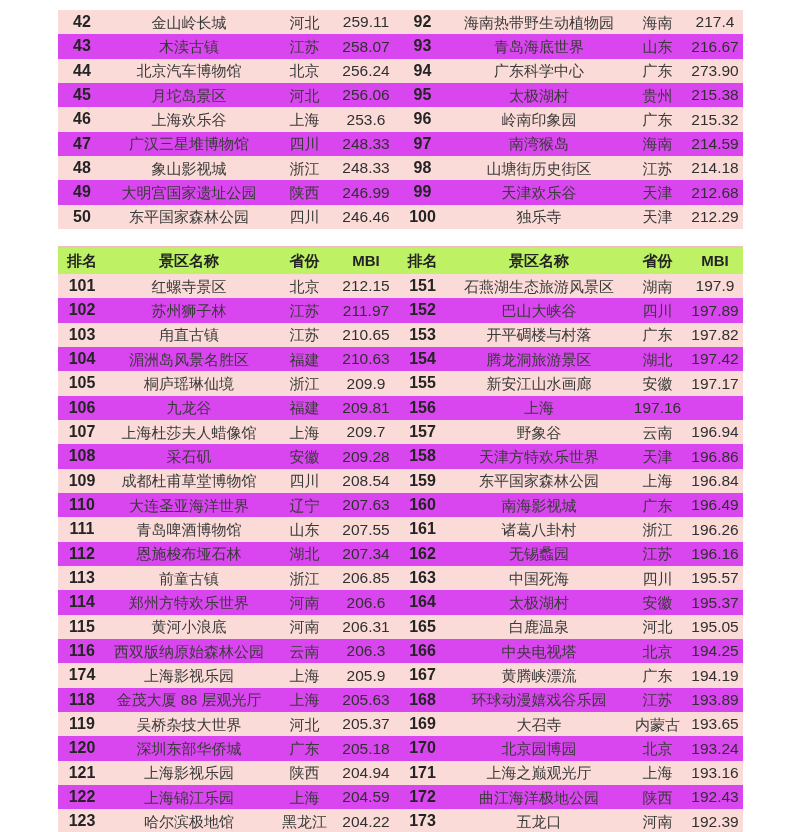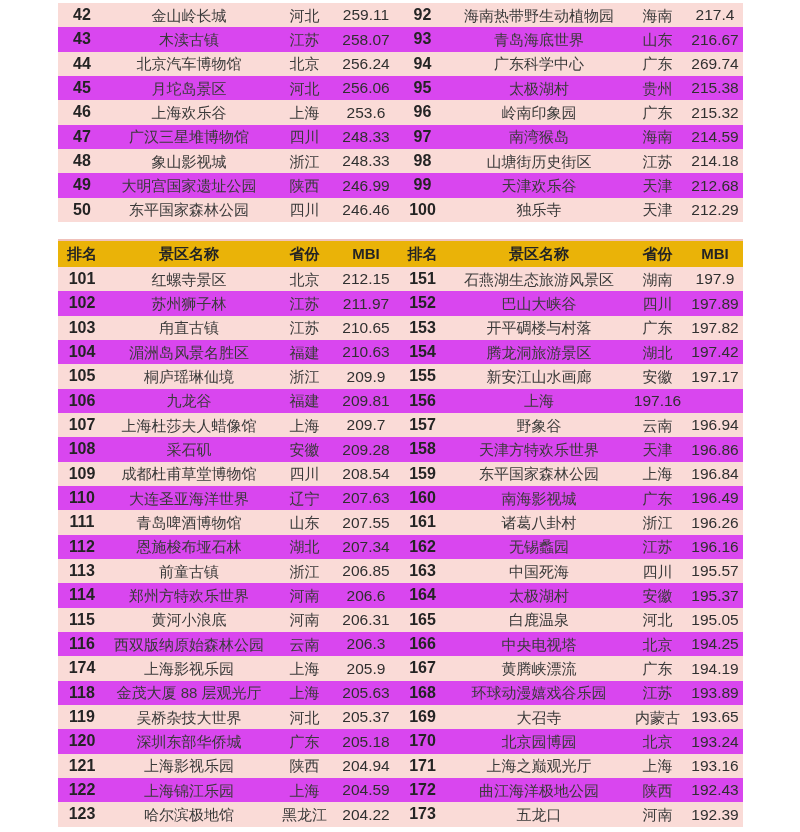--- a/index.html
+++ b/index.html
@@ -10,21 +10,21 @@
     height: 832px;
     overflow: hidden;
     font-family: "Liberation Sans", "DejaVu Sans", sans-serif;
     color: var(--text, #3a3a3a);
   }
   .page {
     width: 800px;
     height: 832px;
     position: relative;
     box-sizing: border-box;
-    padding: 3px 0 0 58px;
+    padding: 10px 0 0 58px;
     border-radius: 23px;
   }
   .table-wrap {
     width: 685px;
   }
   .row, .header-row {
     display: grid;
     grid-template-columns: 48px 166px 65px 58px 55px 178px 59px 56px;
     align-items: center;
   }
@@ -51,21 +51,21 @@
   .cell.num {
     font-size: 15.5px;
     color: var(--num-text, #303030);
   }
   .gap {
     height: 17px;
   }
   .header-row {
     height: 26px;
     border-top: 2px solid var(--header-border, #f0c1bb);
-    background: #eab308;
+    background: #bef264;
   }
   .hcell {
     text-align: center;
     font-size: 15px;
     font-weight: bold;
     line-height: 1;
     color: var(--rank-text, #242424);
     white-space: nowrap;
   }
 </style>
@@ -98,21 +98,21 @@
             <div class="cell num">216.67</div>
           </div>
           <div class="row hl">
             <div class="cell rank">44</div>
             <div class="cell">北京汽车博物馆</div>
             <div class="cell">北京</div>
             <div class="cell num">256.24</div>
             <div class="cell rank">94</div>
             <div class="cell">广东科学中心</div>
             <div class="cell">广东</div>
-            <div class="cell num">269.74</div>
+            <div class="cell num">273.90</div>
           </div>
           <div class="row">
             <div class="cell rank">45</div>
             <div class="cell">月坨岛景区</div>
             <div class="cell">河北</div>
             <div class="cell num">256.06</div>
             <div class="cell rank">95</div>
             <div class="cell">太极湖村</div>
             <div class="cell">贵州</div>
             <div class="cell num">215.38</div>

